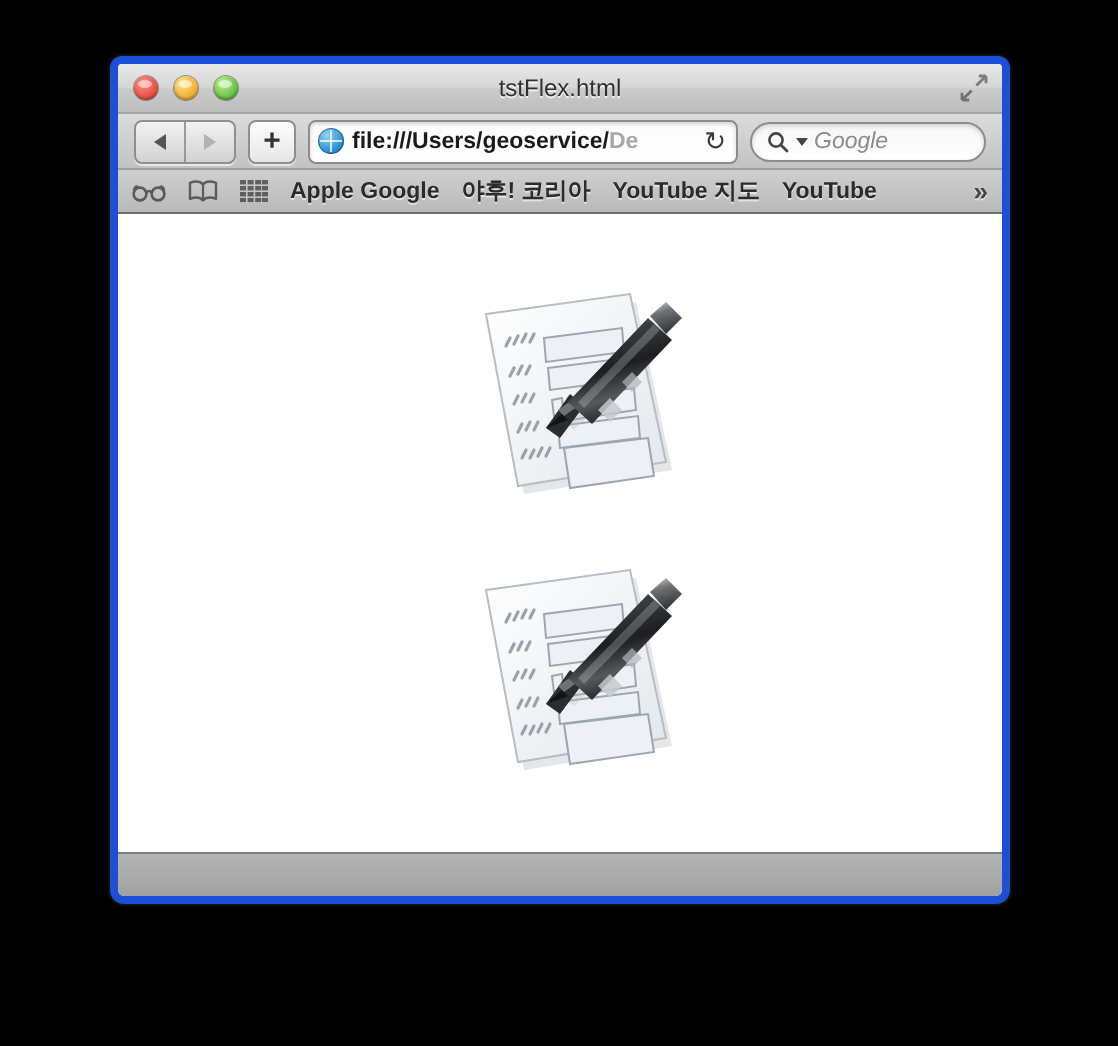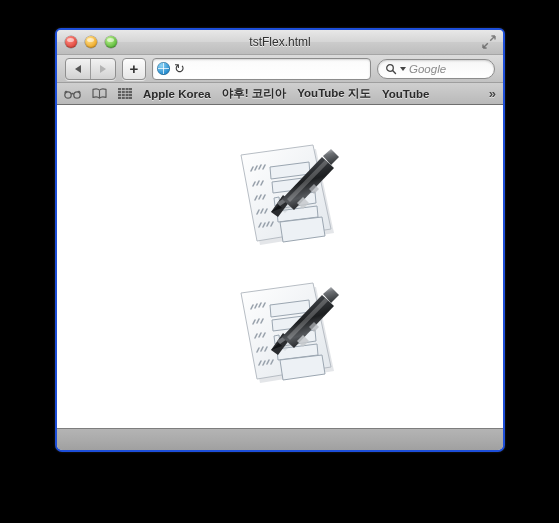--- a/index.html
+++ b/index.html
@@ -23,21 +23,21 @@
   .window {
     position: absolute;
     left: 55px;
     top: 28px;
     width: 450px;
     height: 424px;
     border-radius: 6px 6px 7px 7px;
     background: #d9d9d9;
     box-shadow: 0 0 2px rgba(255,255,255,0.18);
     overflow: hidden;
-    border: 2px solid #1d4ed8;
+    border: 4px solid #1d4ed8;
     box-sizing: border-box;
   }
 
   
   .titlebar {
     position: relative;
     height: 24px;
     background: linear-gradient(to bottom, #e8e8e8 0%, #d6d6d6 48%, #cbcbcb 52%, #bdbdbd 100%);
     border-bottom: 1px solid #a5a5a5;
     display: flex;
@@ -296,20 +296,21 @@
         </div>
         <div class="navbtn">
           <div class="tri right"></div>
         </div>
       </div>
 
       <div class="addbtn">+</div>
 
       <div class="urlfield">
         <div class="globe"></div>
+        <div class="urltext"><span>file:///Users/geoservice/</span><span class="dim">De</span></div>
         <div class="reload">↻</div>
       </div>
 
       <div class="searchfield">
         <svg width="12" height="12" viewBox="0 0 12 12">
           <circle cx="5" cy="5" r="3.3" stroke="#444" stroke-width="1.3" fill="none"></circle>
           <path d="M7.6 7.6 L10.5 10.5" stroke="#444" stroke-width="1.4" stroke-linecap="round"></path>
         </svg>
         <svg width="6" height="6" viewBox="0 0 6 6">
           <path d="M0 1 L6 1 L3 5 Z" fill="#444"></path>
@@ -350,21 +351,21 @@
             <rect x="7.6" y="6" width="3" height="2.2"></rect>
               <rect x="11" y="6" width="3" height="2.2"></rect>
             <rect x="0" y="9" width="3" height="2"></rect>
               <rect x="3.8" y="9" width="3" height="2"></rect>
             <rect x="7.6" y="9" width="3" height="2"></rect>
               <rect x="11" y="9" width="3" height="2"></rect>
           </g>
         </svg>
       </span>
 
-      <span class="bm-label">Apple Korea</span>
+      <span class="bm-label">Apple Google</span>
       <span class="bm-label">야후! 코리아</span>
       <span class="bm-label">YouTube 지도</span>
       <span class="bm-label">YouTube</span>
 
       <span class="bm-overflow">»</span>
     </div>
 
     <div class="content">
 
       <div class="form-icon first">

